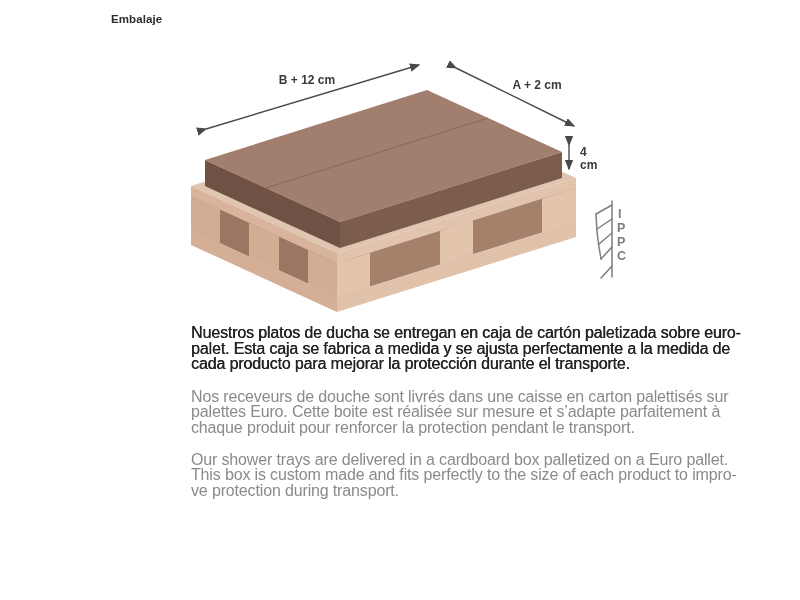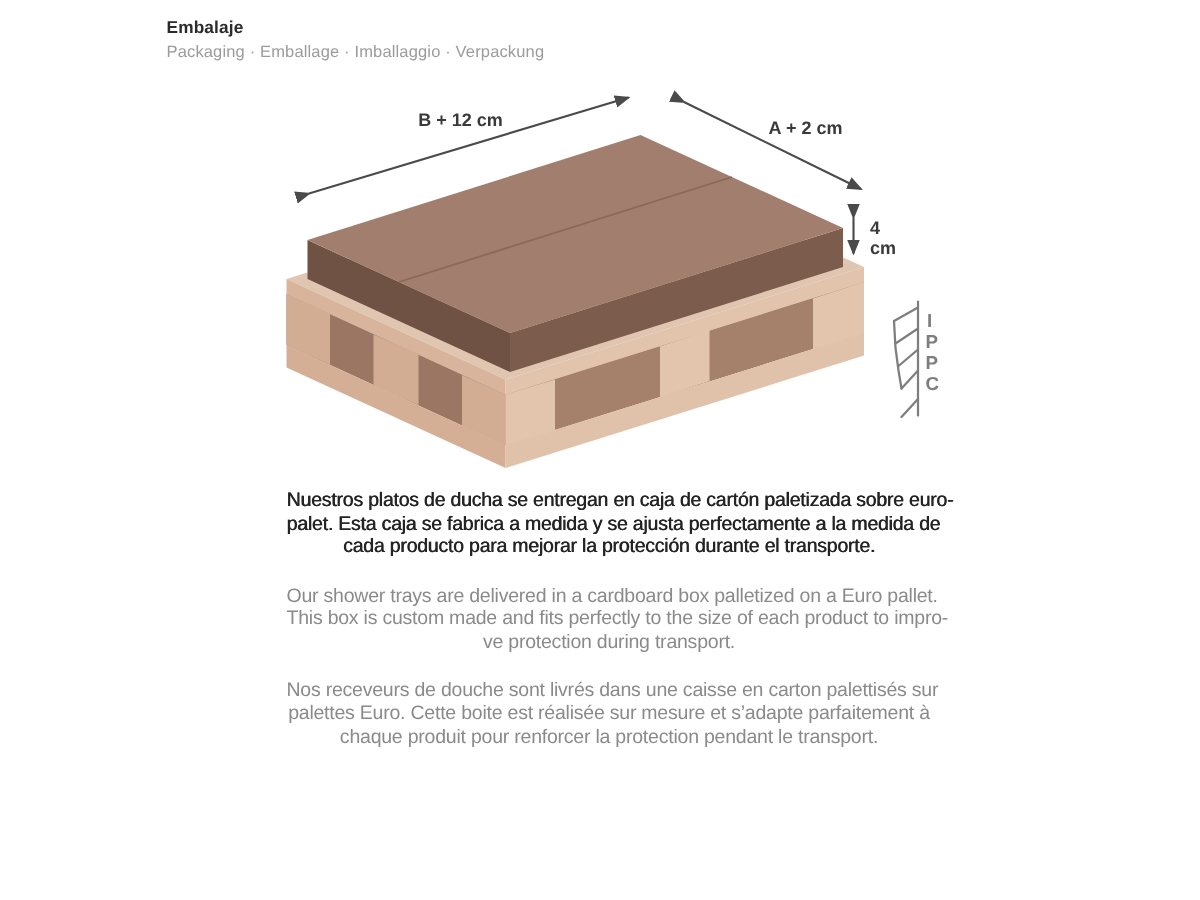--- a/index.html
+++ b/index.html
@@ -12,32 +12,31 @@
 
   svg.diagram { position:absolute; left:0; top:0; width:800px; height:600px; }
 
   .arrow-line { fill:none; stroke-width:1.4; }
   .dim-label { font-size:12px; font-weight:bold; font-family:"Liberation Sans", sans-serif; }
   .seam { stroke-width:1.2; fill:none; opacity:0.85; }
   .ippc-stroke path { fill:none; stroke-width:1.5; stroke-linecap:round; }
   .ippc-text { font-size:12.5px; font-weight:bold; font-family:"Liberation Sans", sans-serif; }
 
   .paragraphs { position:absolute; left:191px; top:325px; width:430px; }
-  .paragraphs p { margin:0 0 16px; font-size:13px; line-height:15.6px;
-                  letter-spacing:-0.15px; white-space:pre; color:#8a8a8a;text-align:center; }
+  .paragraphs p { margin:0 0 16px; font-size:16px; line-height:15.6px;
+                  letter-spacing:-0.15px; white-space:pre; color:#8a8a8a; }
   .paragraphs p.lead { color:#242424; text-shadow:0.35px 0 0 currentColor; margin-bottom:17px; }
 </style>
 </head>
 <body>
 
 <div class="page">
 
   <div class="header">
     <h1>Embalaje</h1>
-    <div class="subtitle">Packaging · Emballage · Imballaggio · Verpackung</div>
   </div>
 
   <svg class="diagram" viewBox="0 0 800 600">
     <defs>
       <marker id="ah" markerWidth="9" markerHeight="8" refX="6.5" refY="3" orient="auto" markerUnits="strokeWidth">
         <path d="M0,0 L7.5,3 L0,6 z" fill="#4a4a4a"></path>
       </marker>
     </defs>
 
     <g>
@@ -91,21 +90,21 @@
         <text class="ippc-text" x="617" y="246">P</text>
         <text class="ippc-text" x="617" y="260">C</text>
       </g>
     </g>
   </svg>
 
   <div class="paragraphs">
     <p class="lead">Nuestros platos de ducha se entregan en caja de cartón paletizada sobre euro-
 palet. Esta caja se fabrica a medida y se ajusta perfectamente a la medida de
 cada producto para mejorar la protección durante el transporte.</p>
+    <p>Nos receveurs de douche sont livrés dans une caisse en carton palettisés sur
+palettes Euro. Cette boite est réalisée sur mesure et s’adapte parfaitement à
+chaque produit pour renforcer la protection pendant le transport.</p>
     <p>Our shower trays are delivered in a cardboard box palletized on a Euro pallet.
 This box is custom made and fits perfectly to the size of each product to impro-
 ve protection during transport.</p>
-    <p>Nos receveurs de douche sont livrés dans une caisse en carton palettisés sur
-palettes Euro. Cette boite est réalisée sur mesure et s’adapte parfaitement à
-chaque produit pour renforcer la protection pendant le transport.</p>
   </div>
 
 </div>
 
 </body></html>

